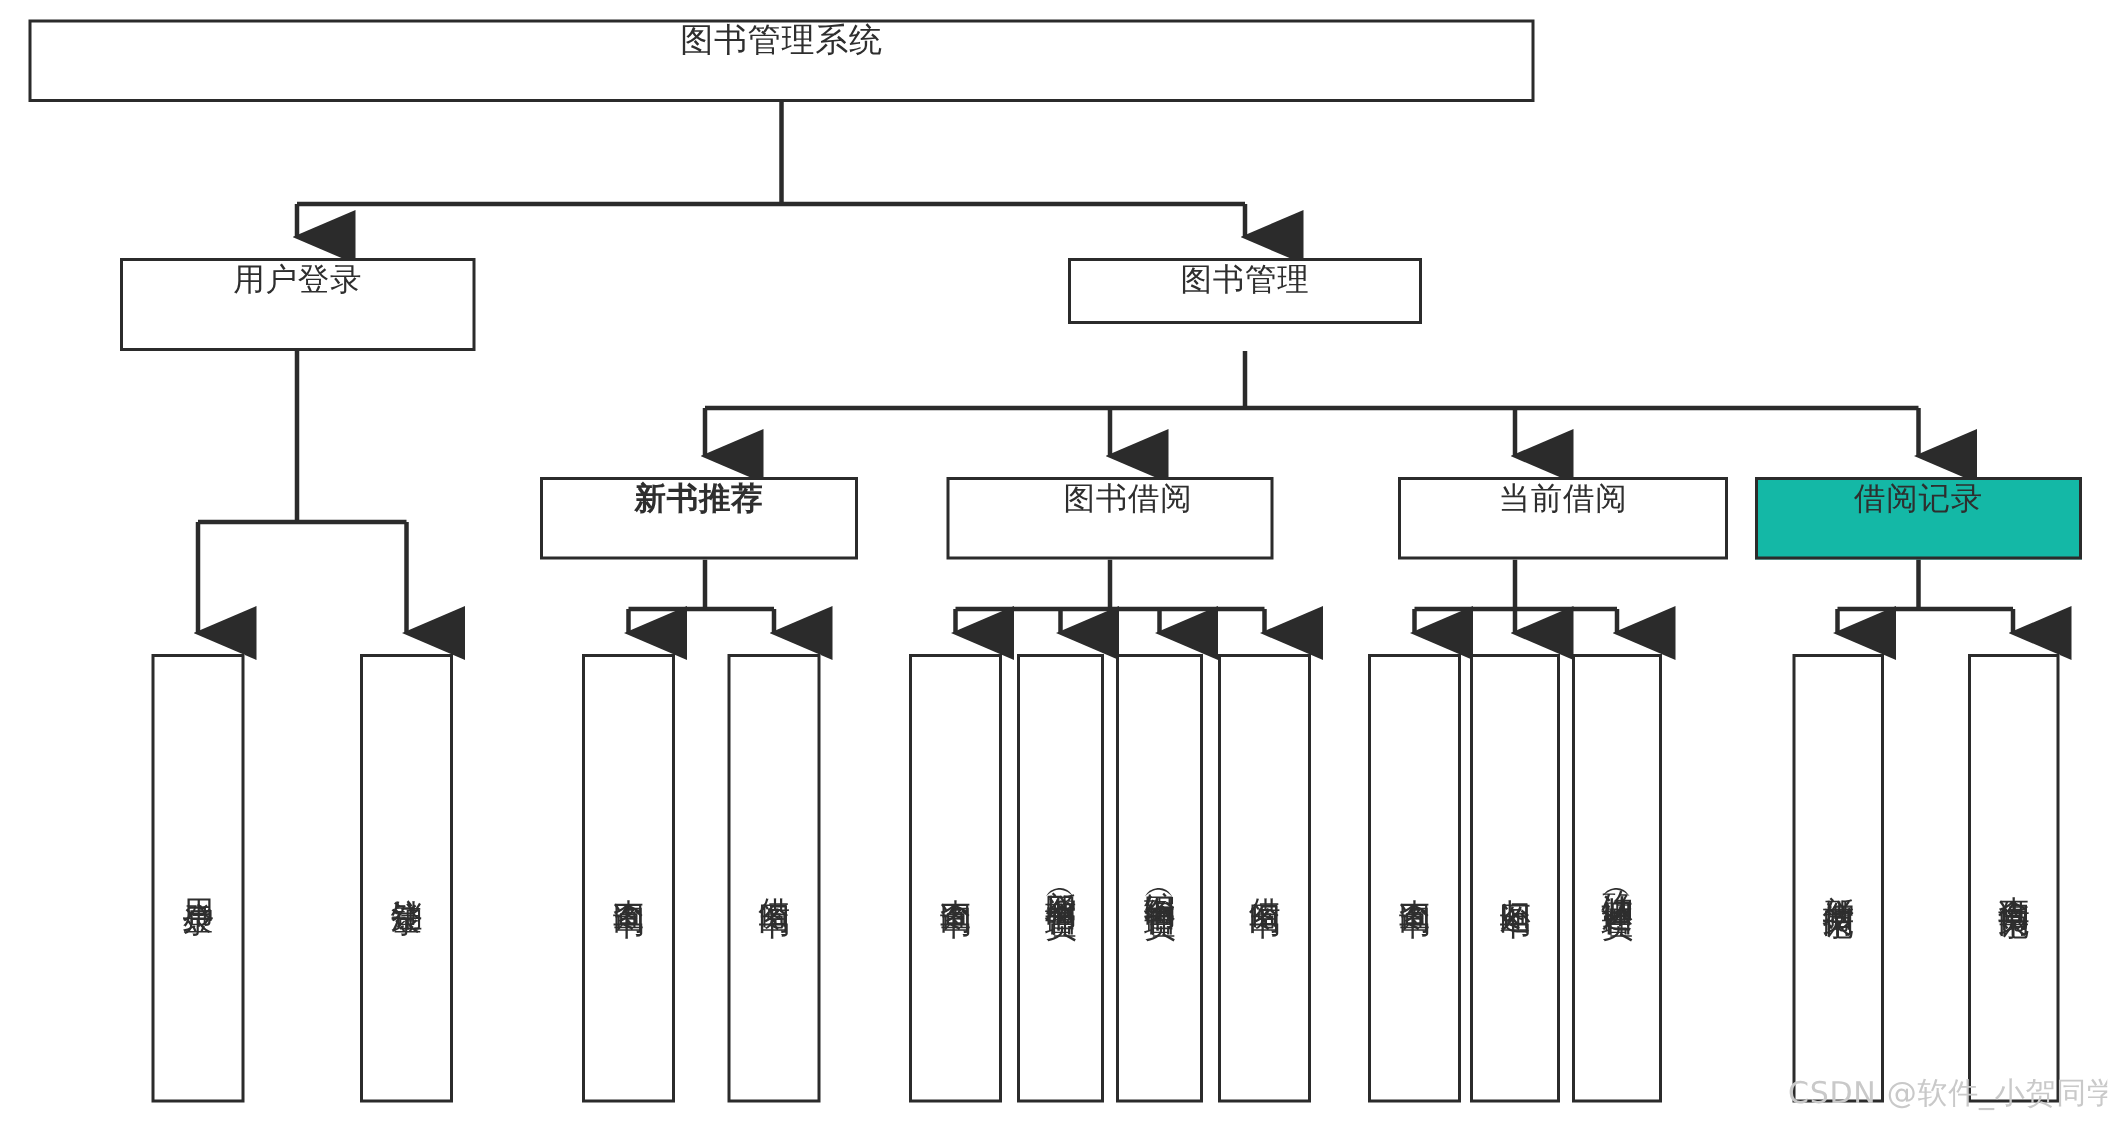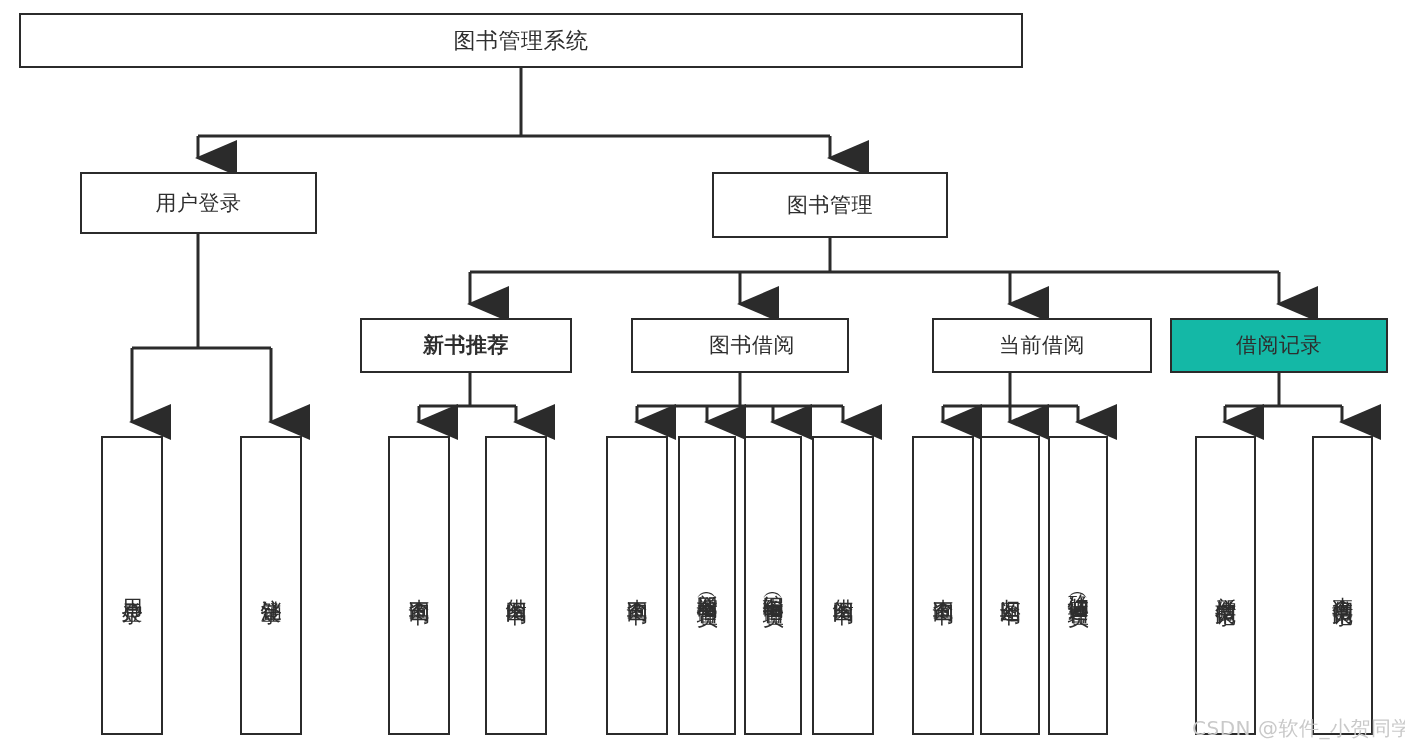--- a/index.html
+++ b/index.html
@@ -25,21 +25,20 @@
     width: 1405px;
     height: 747px;
     pointer-events: none;
   }
   .node {
     position: absolute;
     box-sizing: border-box;
     background: #ffffff;
     border: 2px solid #2b2b2b;
     display: flex;
-    align-items: center;
     justify-content: center;
     color: #2e2e2e;
   }
   .node .label {
     display: block;
     text-align: center;
     line-height: 1.18;
     color: #2e2e2e;
   }
   
@@ -129,21 +128,21 @@
     </g>
   </svg>
 
   <div class="node h title" style="left: 19px; top: 13px; width: 1004px; height: 55px; border-color: rgb(43, 43, 43); background: rgb(255, 255, 255); color: rgb(46, 46, 46);">
     <span class="label">图书管理系统</span>
   </div>
 
   <div class="node h" style="left: 80px; top: 172px; width: 237px; height: 62px; border-color: rgb(43, 43, 43); background: rgb(255, 255, 255); color: rgb(46, 46, 46);">
     <span class="label">用户登录</span>
   </div>
-  <div class="node h" style="left: 712px; top: 172px; width: 236px; height: 66px; border-color: rgb(43, 43, 43); background: rgb(255, 255, 255); color: rgb(46, 46, 46);">
+  <div class="node h" style="left: 712px; top: 172px; width: 236px; height: 44px; border-color: rgb(43, 43, 43); background: rgb(255, 255, 255); color: rgb(46, 46, 46);">
     <span class="label">图书管理</span>
   </div>
 
   <div class="node h" style="left: 360px; top: 318px; width: 212px; height: 55px; border-color: rgb(43, 43, 43); background: rgb(255, 255, 255); color: rgb(46, 46, 46); font-weight: bold;">
     <span class="label">新书推荐</span>
   </div>
   <div class="node h" style="left: 631px; top: 318px; width: 218px; height: 55px; border-color: rgb(43, 43, 43); background: rgb(255, 255, 255); color: rgb(46, 46, 46); padding-left: 24px;">
     <span class="label">图书借阅</span>
   </div>
   <div class="node h" style="left: 932px; top: 318px; width: 220px; height: 55px; border-color: rgb(43, 43, 43); background: rgb(255, 255, 255); color: rgb(46, 46, 46);">

